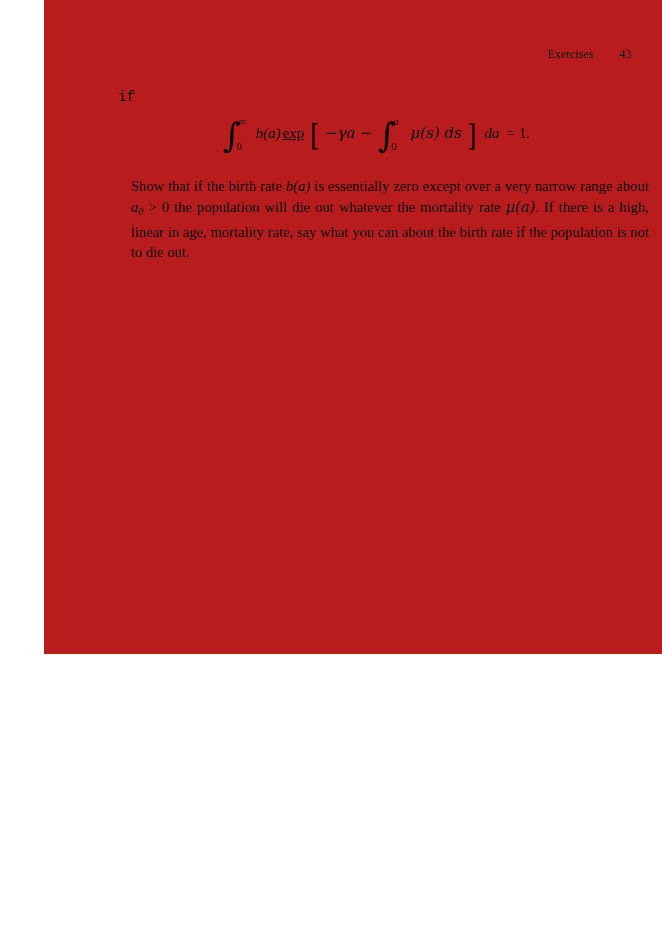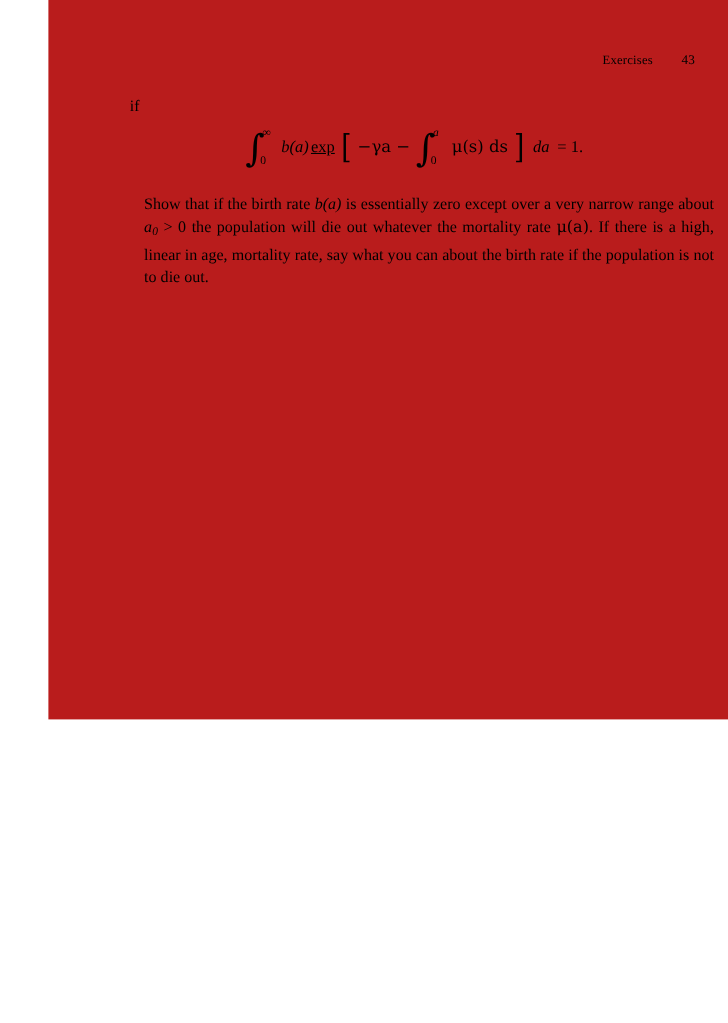--- a/index.html
+++ b/index.html
@@ -40,20 +40,21 @@
   .header .page-number {
     font-size: 12px;
   }
   .body-text {
     position: absolute;
     left: 74px;
     width: 516px;
     font-size: 14.4px;
     line-height: 1.0;
     text-align: justify;
+    font-family: Liberation Mono, monospace;
   }
   .if-line {
     top: 90px;
   }
   .equation {
     position: absolute;
     top: 118px;
     left: 74px;
     width: 516px;
     text-align: center;
@@ -130,20 +131,21 @@
   .para .sub {
     font-size: 10.5px;
     vertical-align: -0.28em;
   }
   .mathit {
     font-family: "Liberation Serif", serif;
     font-style: italic;
   }
   .greek {
     font-family: "DejaVu Serif", serif;
+    font-style: italic;
   }
 </style>
 </head>
 <body>
 
 <div class="page">
 
   <div class="header">
     <span class="running-title">Exercises</span><span class="page-number">43</span>
   </div>

